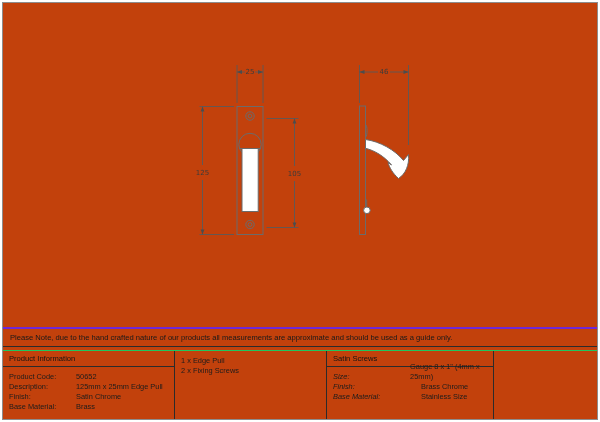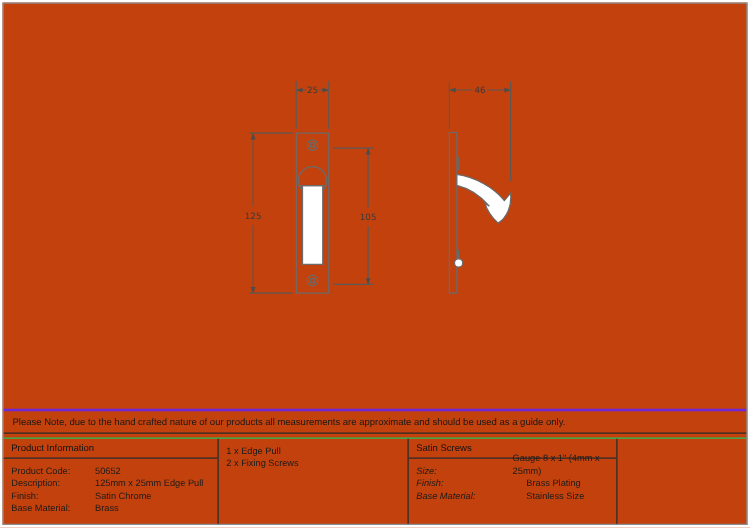--- a/index.html
+++ b/index.html
@@ -152,21 +152,21 @@
 
     <div class="col col-screws">
       <div class="col-header">Satin Screws</div>
       <div class="col-body">
         <div class="kv">
           <span class="k">Size:</span>
           <span class="v">Gauge 8 x 1" (4mm x 25mm)</span>
         </div>
         <div class="kv">
           <span class="k">Finish:</span>
-          <span class="v">Brass Plating</span>
+          <span class="v">Brass Chrome</span>
         </div>
         <div class="kv">
           <span class="k">Base Material:</span>
           <span class="v">Stainless Size</span>
         </div>
       </div>
     </div>
 
 
   </div>

